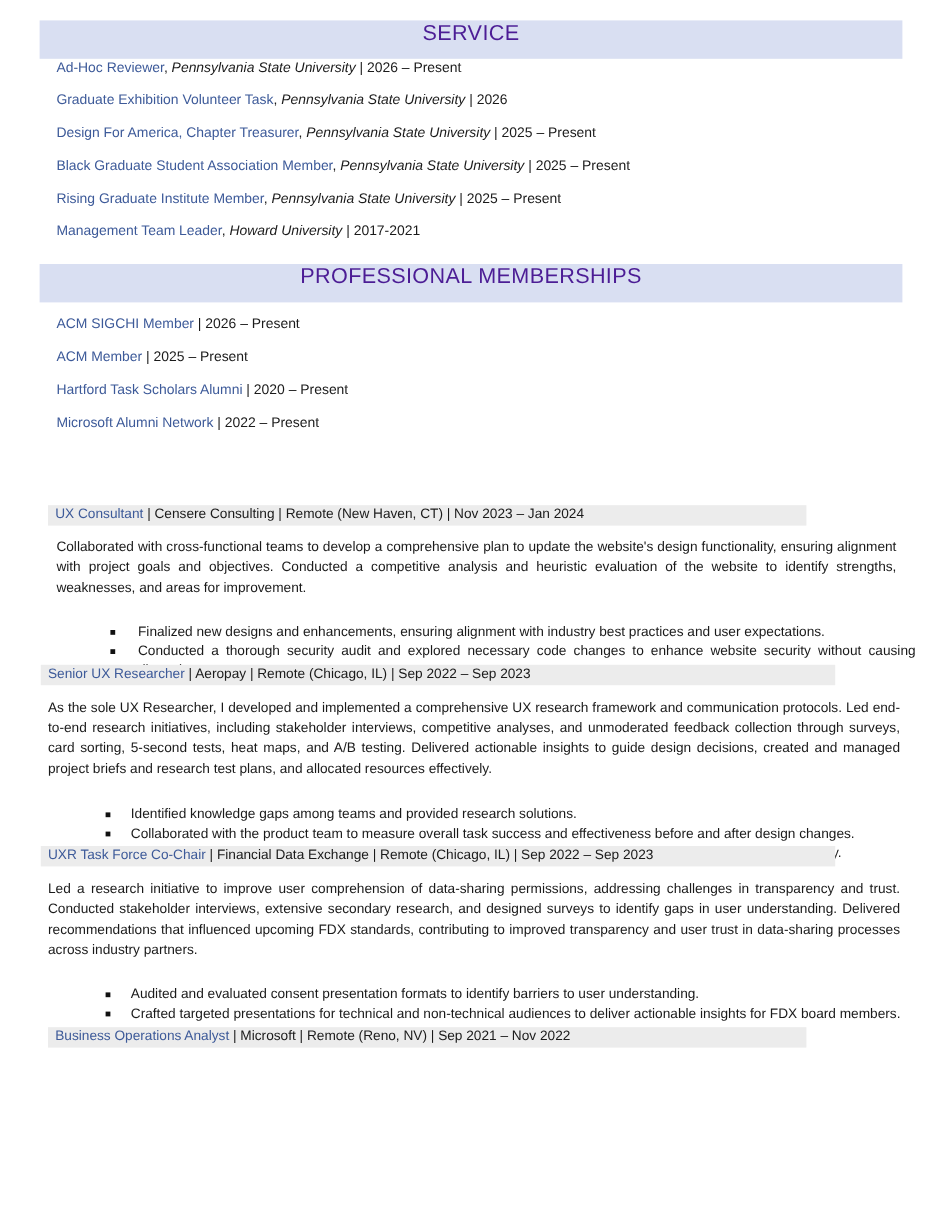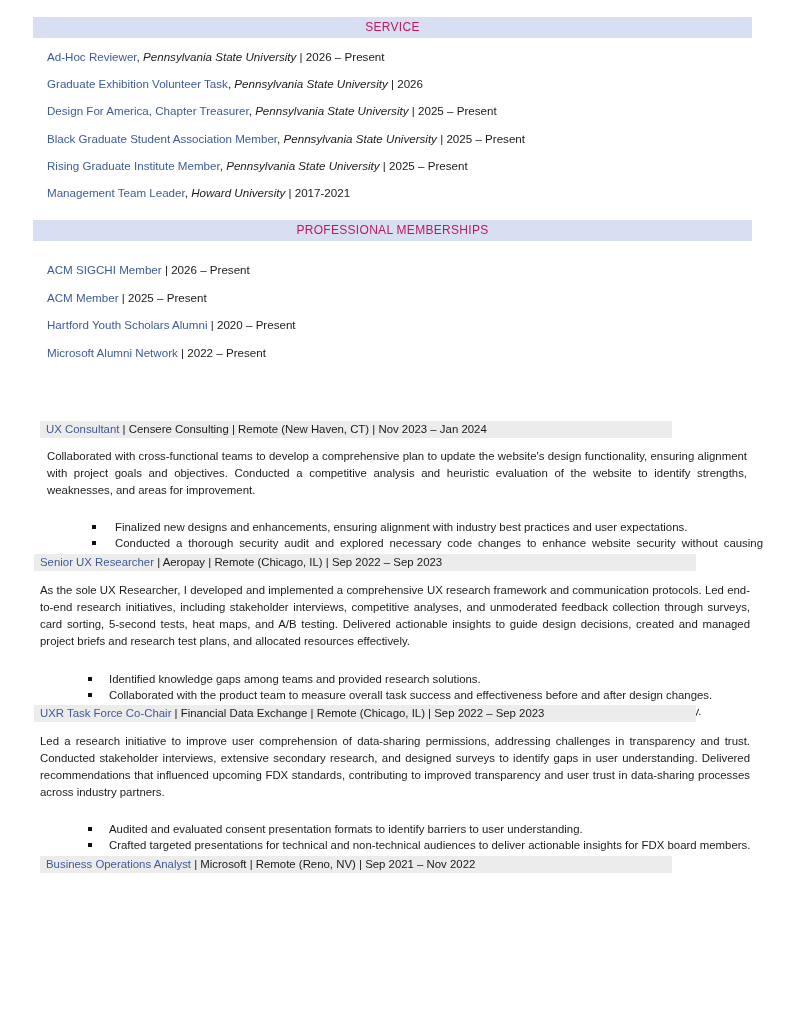--- a/index.html
+++ b/index.html
@@ -3,24 +3,24 @@
   <meta charset="utf-8">
   <style>
     html, body { margin: 0; padding: 0; background: #ffffff; }
     body {
       width: 791px; height: 1024px; position: relative; overflow: hidden;
       font-family: "Liberation Sans", "DejaVu Sans", sans-serif;
       color: #1a1a1a;
     }
     .page { position: absolute; left: 0; top: 0; width: 791px; height: 1024px; }
     .section-header {
-      position: absolute; left: 33px; width: 719px; height: 21px;
+      position: absolute; left: 33px; width: 719px; height: 32px;
       background: #d9dff2;
-      text-align: center; font-size: 12px; line-height: 21px;
-      letter-spacing: 0.3px; color: #be185d;
+      text-align: center; font-size: 18px; line-height: 21px;
+      letter-spacing: 0.3px; color: #4c1d95;
     }
     .line {
       position: absolute; left: 47px; font-size: 11.6px; line-height: 14px;
       white-space: nowrap; color: #1a1a1a;
     }
     .role { color: #3d5a99; }
     .org-it { font-style: italic; }
     .job-bar {
       position: absolute; left: 40px; width: 632px; height: 17px;
       background: #ececec; font-size: 11.4px; line-height: 17px;
@@ -72,21 +72,21 @@
 
   <div class="section-header" style="top:220px;">PROFESSIONAL MEMBERSHIPS</div>
 
   <div class="line" style="top:263px;">
     <span class="role">ACM SIGCHI Member</span> | <span>2026 – Present</span>
   </div>
   <div class="line" style="top:291px;">
     <span class="role">ACM Member</span> | <span>2025 – Present</span>
   </div>
   <div class="line" style="top:318px;">
-    <span class="role">Hartford Youth Scholars Alumni</span> | <span>2020 – Present</span>
+    <span class="role">Hartford Task Scholars Alumni</span> | <span>2020 – Present</span>
   </div>
   <div class="line" style="top:346px;">
     <span class="role">Microsoft Alumni Network</span> | <span>2022 – Present</span>
   </div>
 
 
   <div class="job-bar" style="top:421px;">
     <span class="role">UX Consultant</span> | <span>Censere Consulting</span> | <span>Remote (New Haven, CT)</span> | <span>Nov 2023 – Jan 2024</span>
   </div>
   <div class="para" style="top:448px;">Collaborated with cross-functional teams to develop a comprehensive plan to update the website's design functionality, ensuring alignment with project goals and objectives. Conducted a competitive analysis and heuristic evaluation of the website to identify strengths, weaknesses, and areas for improvement.</div>

